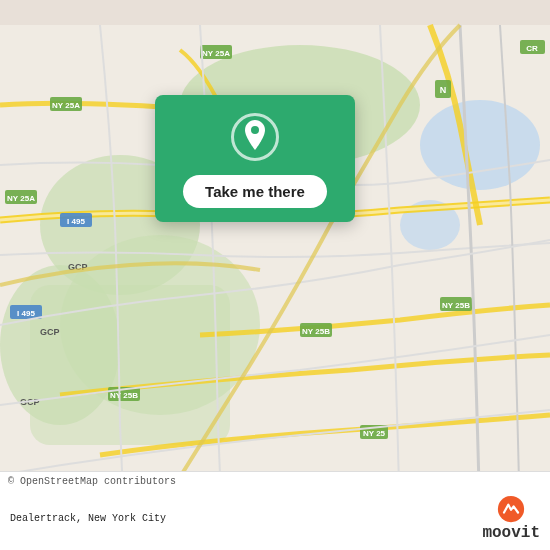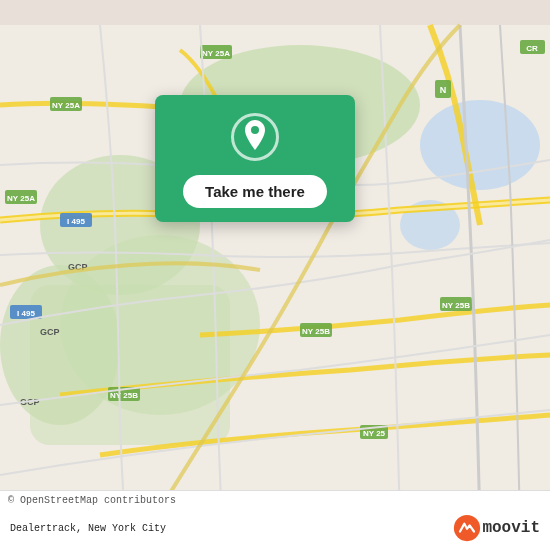--- a/index.html
+++ b/index.html
@@ -99,20 +99,21 @@
       color: #222;
     }
 
     #moovit-logo {
       display: flex;
       align-items: center;
       gap: 1px;
       font-size: 16px;
       font-weight: bold;
       color: #333;
+      flex-direction: column;
     }
 
     #moovit-icon {
       width: 28px;
       height: 28px;
     }
   </style>
 </head>
 <body>
 

